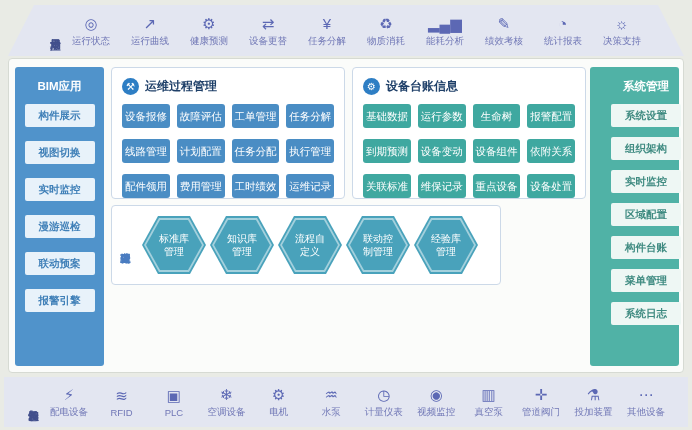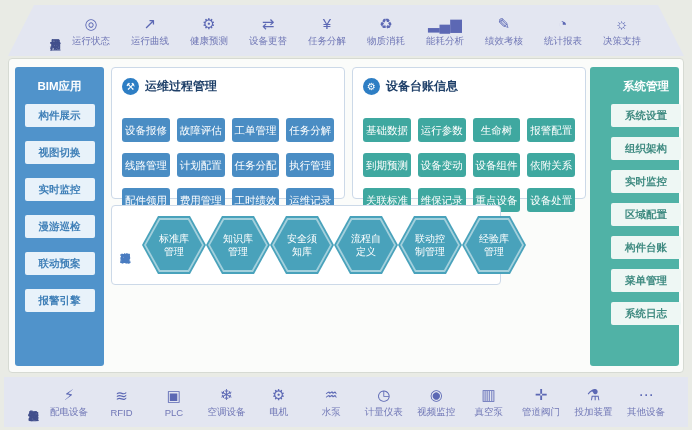--- a/index.html
+++ b/index.html
@@ -52,21 +52,21 @@
     box-sizing:border-box; padding:8px 10px;
   }
   .ops-card { left:102px; }
   .ledger-card { left:343px; }
   .card-head { display:flex; align-items:center; gap:6px; height:20px; }
   .head-icon {
     width:17px; height:17px; border-radius:50%; background:#2e7ec4; color:#fff;
     font-size:10px; display:flex; align-items:center; justify-content:center; flex:0 0 17px;
   }
   .head-title { font-size:12px; font-weight:bold; color:#1e3f68; }
-  .btn-grid { display:grid; grid-template-columns:repeat(4,1fr); gap:11px 7px; margin-top:22px; }
+  .btn-grid { display:grid; grid-template-columns:repeat(4,1fr); gap:11px 7px; margin-top:8px; }
   .btn {
     height:24px; line-height:24px; text-align:center; color:#fff;
     font-size:10.5px; border-radius:3px; white-space:nowrap; overflow:hidden;
   }
   .blue-btn { background:#4a8dc4; }
   .teal-btn { background:#3fa8a0; }
   
   .band {
     position:absolute; left:102px; width:390px; background:#ffffff;
     border:1px solid #ccd9e8; border-radius:4px; box-sizing:border-box; display:flex;
@@ -270,26 +270,20 @@
             </span>
           </div>
 
           <div class="hex">
             <span class="hex-text">
               <span>知识库</span>
               <span>管理</span>
             </span>
           </div>
 
-          <div class="hex">
-            <span class="hex-text">
-              <span>安全须</span>
-              <span>知库</span>
-            </span>
-          </div>
 
           <div class="hex">
             <span class="hex-text">
               <span>流程自</span>
               <span>定义</span>
             </span>
           </div>
 
           <div class="hex">
             <span class="hex-text">

